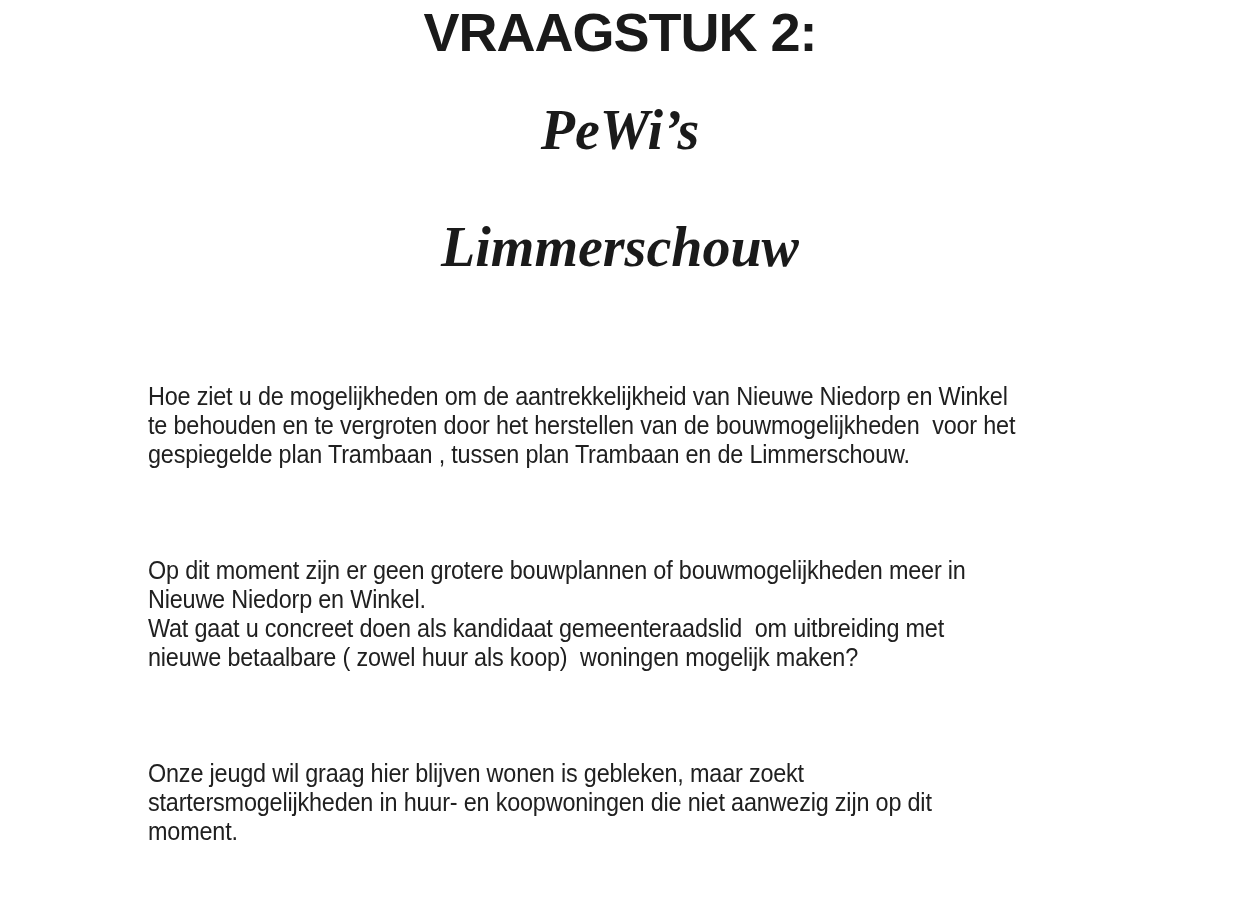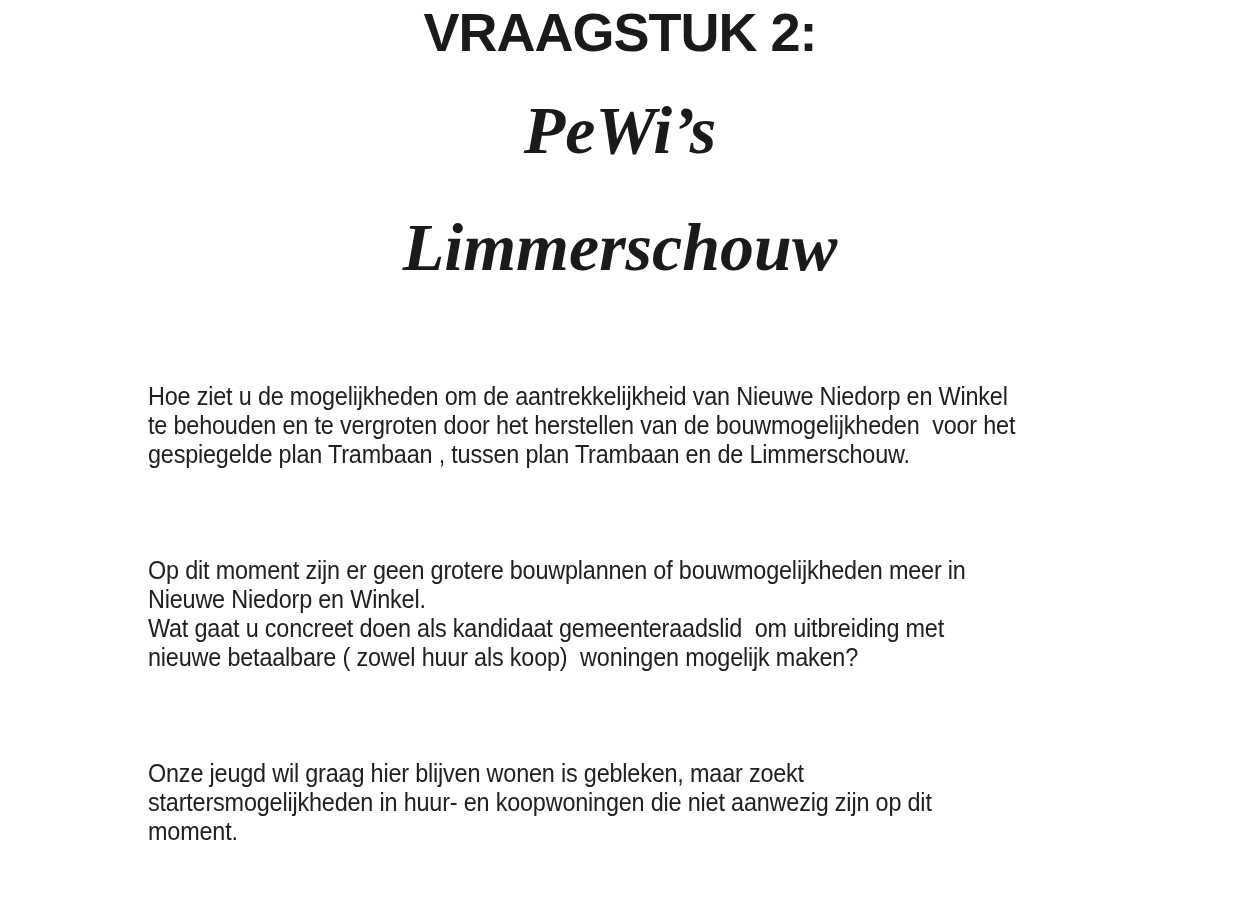--- a/index.html
+++ b/index.html
@@ -26,21 +26,21 @@
     line-height: 56px;
     letter-spacing: -1px;
     color: #1a1a1a;
   }
   .masthead {
     margin-top: 12px;
     text-align: center;
     font-family: "Liberation Serif", serif;
     font-style: italic;
     font-weight: bold;
-    font-size: 68px;
+    font-size: 56px;
     line-height: 117px;
     color: #1a1a1a;
   }
   .body-text {
     position: absolute;
     left: 148px;
     top: 324px;
     font-family: "Liberation Sans", sans-serif;
     font-size: 26px;
     line-height: 29px;

